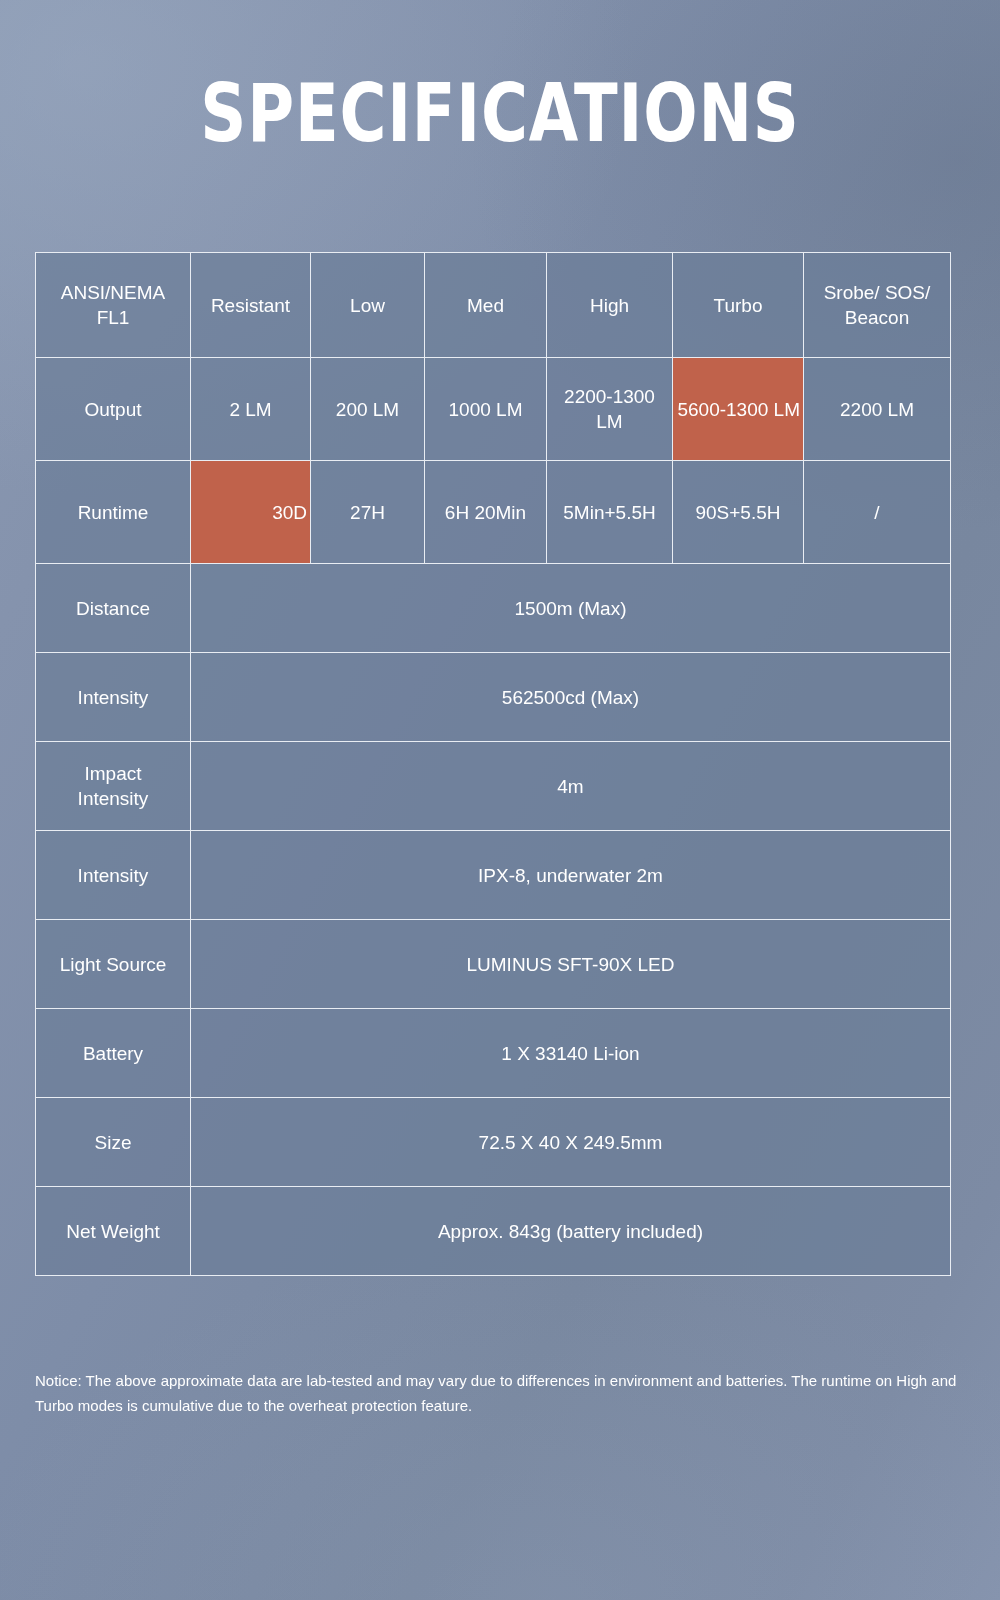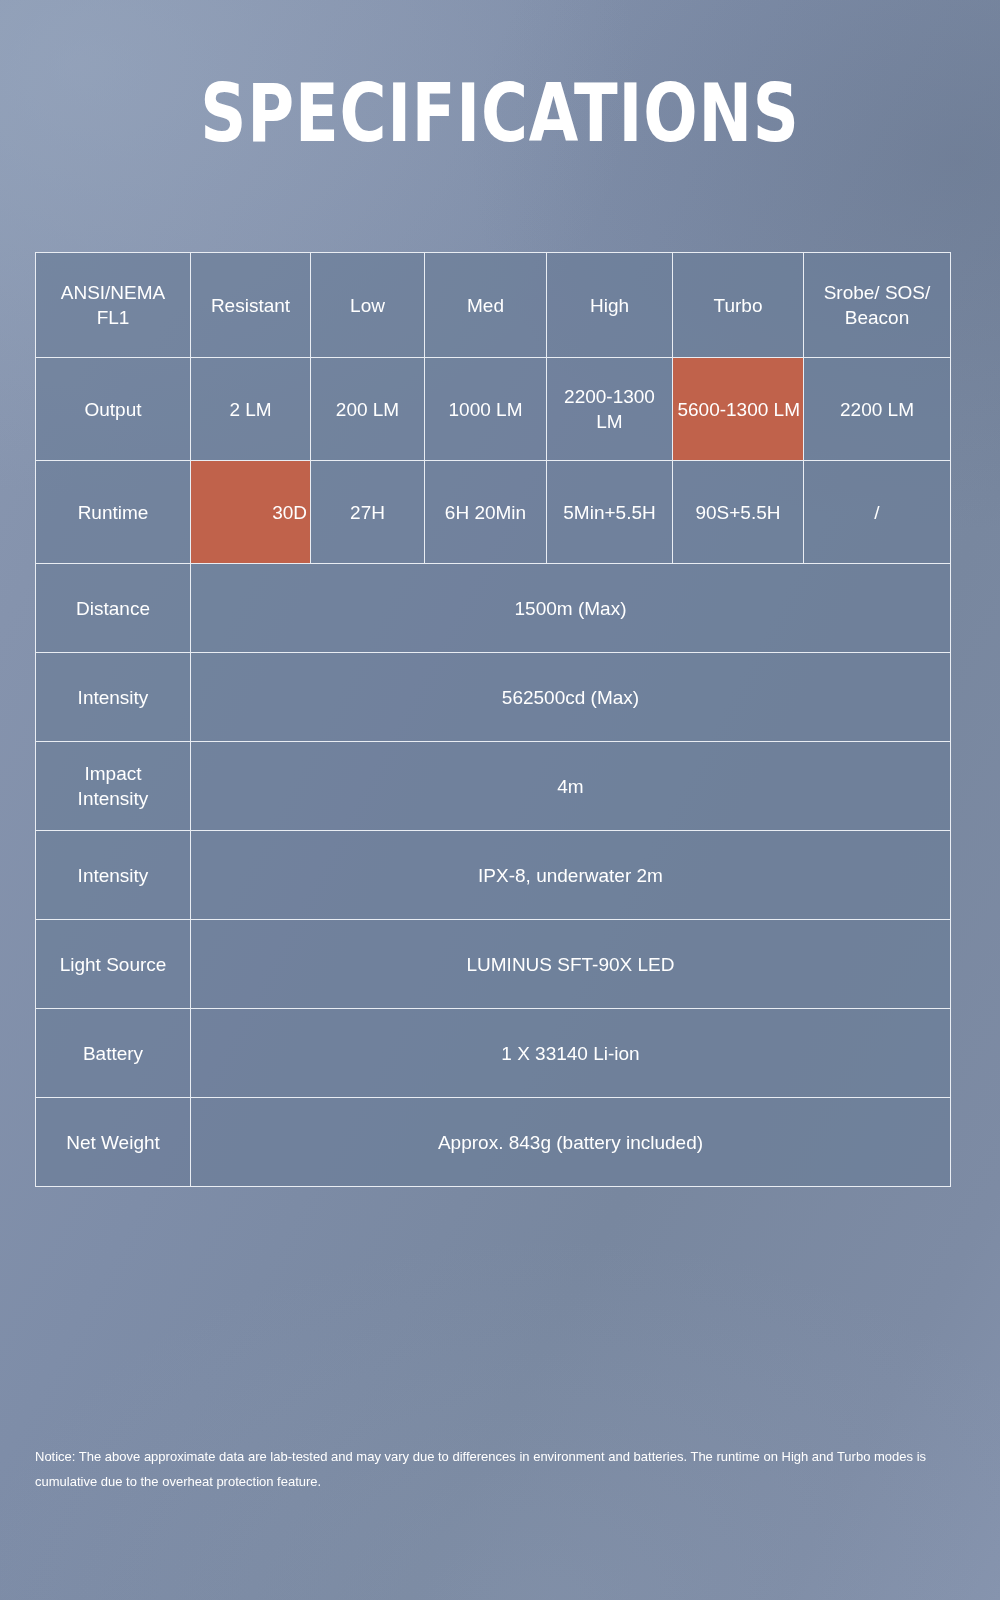--- a/index.html
+++ b/index.html
@@ -95,23 +95,23 @@
 
   tr.r-header td { height: 105px; }
   tr.r-output td,
   tr.r-runtime td { height: 103px; }
   tr.r-merged td { height: 89px; margin-left: 44px; }
 
   
   .notice {
     position: absolute;
     left: 35px;
-    top: 1444px;
+    top: 1368px;
     width: 925px;
-    font-size: 13px;
+    font-size: 15px;
     line-height: 25px;
     color: #ffffff;
     text-align: left;
   }
 </style>
 </head>
 <body>
 
 <div class="page">
 
@@ -192,20 +192,24 @@
         <td>Light Source</td>
         <td colspan="6">LUMINUS SFT-90X LED</td>
       </tr>
 
 
       <tr class="r-merged">
         <td>Battery</td>
         <td colspan="6">1 X 33140 Li-ion</td>
       </tr>
 
+      <tr class="r-merged">
+        <td>Size</td>
+        <td colspan="6">72.5 X 40 X 249.5mm</td>
+      </tr>
 
       <tr class="r-merged">
         <td>Net Weight</td>
         <td colspan="6">Approx. 843g (battery included)</td>
       </tr>
 
     </tbody>
   </table>
 
   <div class="notice">Notice: The above approximate data are lab-tested and may vary due to differences in environment and batteries. The runtime on High and Turbo modes is cumulative due to the overheat protection feature.</div>

